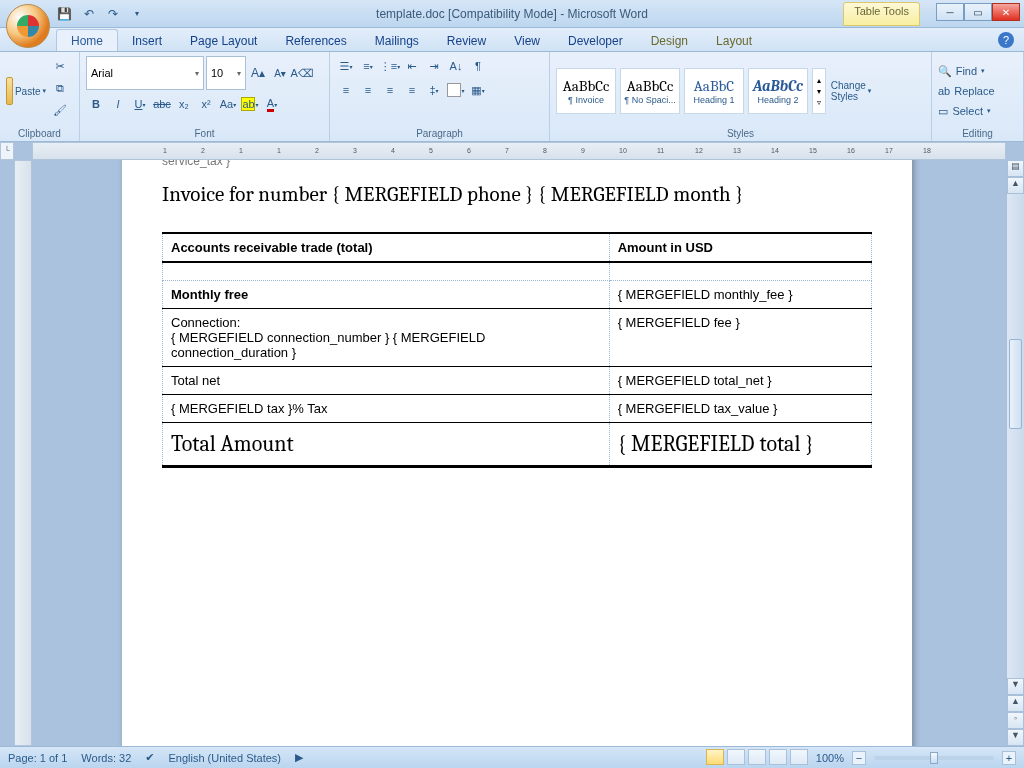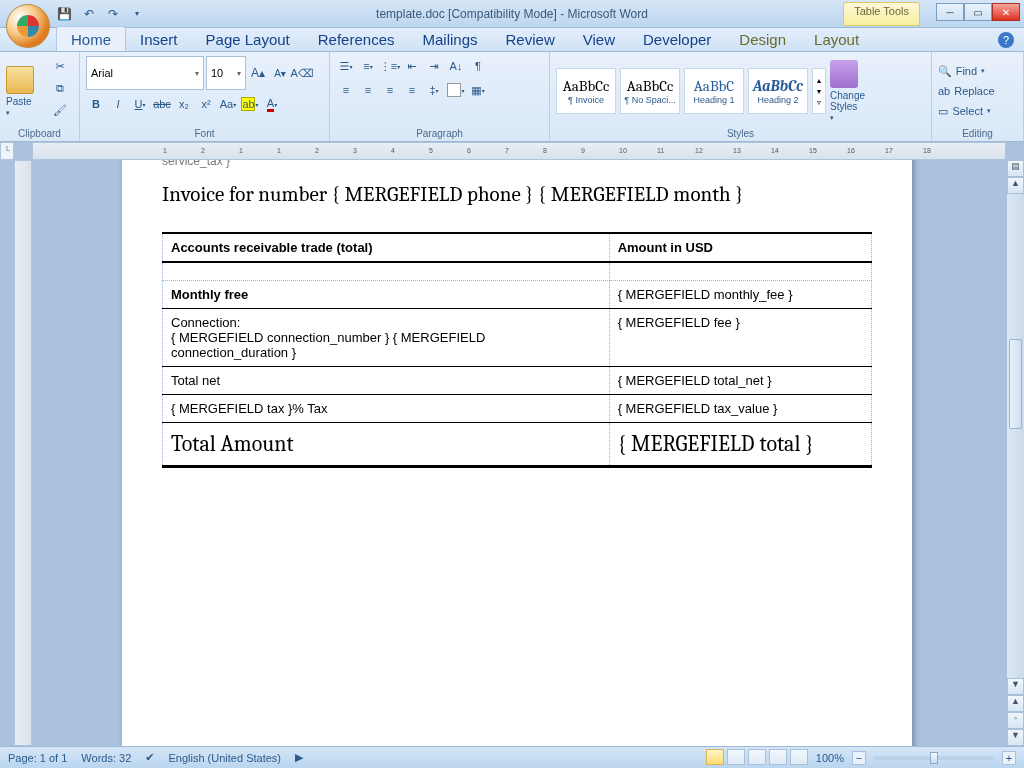--- a/index.html
+++ b/index.html
@@ -12,31 +12,31 @@
 .qat { margin-left: 56px; display: flex; gap: 6px; align-items: center; }
 .qat .q { width: 18px; height: 18px; display:flex; align-items:center; justify-content:center; color:#2a5a8a; font-size:12px; }
 .title { position:absolute; left:0; right:0; text-align:center; font-size:12px; color:#3a5a7a; pointer-events:none; }
 .winbtns { position:absolute; right:4px; top:3px; display:flex; gap:0; }
 .winbtns div{ width:28px; height:18px; border:1px solid #7a9ec2; background:linear-gradient(#eaf2fb,#cfe2f4); display:flex; align-items:center; justify-content:center; font-size:10px; color:#234; }
 .winbtns .close{ background:linear-gradient(#f6a6a0,#e03020); color:#fff; border-color:#b03020;}
 .ctx-tab { position:absolute; right:104px; top:2px; height:24px; padding:2px 10px; background:linear-gradient(#fef8d8,#f8eea0); border:1px solid #d9c96a; font-size:11px; color:#6a6a30; border-radius:3px 3px 0 0;}
 
 
 .tabrow { height: 24px; background: linear-gradient(#e4eefb,#cfe2f4); padding-left: 56px; display:flex; align-items:flex-end; border-bottom:1px solid #9db9d8; position:relative;}
-.tab { padding: 4px 14px 3px; font-size:15px; color:#15428b; cursor:default; }
+.tab { padding: 4px 14px 3px; font-size:12px; color:#15428b; cursor:default; }
 .tab.active { background:#e8f0fb; border:1px solid #b3c8e2; border-bottom:none; border-radius:3px 3px 0 0; color:#2a5a9a;}
 .tab.ctx { color:#6a6a30; }
 .help { position:absolute; right:10px; top:4px; width:16px; height:16px; border-radius:50%; background:#3a77c9; color:#fff; font-size:11px; text-align:center; line-height:16px;}
 
 
 .ribbon { height: 90px; background: linear-gradient(#e8f0fb,#d9e8f8); display:flex; border-bottom:1px solid #9db9d8;}
 .grp { border-right:1px solid #b9cfe6; padding:4px 6px 2px; display:flex; flex-direction:column; position:relative;}
 .grp-body { flex:1; display:flex; gap:4px; }
 .grp-label { text-align:center; font-size:10px; color:#4a6a8a; padding-top:2px; position:relative;}
-.vbtn { width:40px; display:flex; flex-direction:column; align-items:flex-start; justify-content:center; gap:2px; font-size:10px; color:#2a5a8a; }
+.vbtn { width:40px; display:flex; flex-direction:row; align-items:center; justify-content:center; gap:2px; font-size:10px; color:#2a5a8a; }
 .vbtn .big{ width:28px; height:28px; }
 .col { display:flex; flex-direction:column; gap:2px; }
 .smallbtn { width:20px; height:20px; border:1px solid transparent; display:flex; align-items:center; justify-content:center; font-size:11px; color:#2a5a8a;}
 .row { display:flex; gap:2px; align-items:center;}
 .combo { height:20px; border:1px solid #a8c0da; background:#fff; font-size:11px; padding:16px 4px; display:flex; align-items:center; justify-content:space-between;}
 .combo .dd{opacity:.6;font-size:8px;}
 .style-sw { width:60px; height:46px; border:1px solid #c7d8ea; background:#fff; display:flex; flex-direction:column; align-items:center; justify-content:center; font-size:9px; color:#2a5a8a;}
 .style-sw .prev{ font-family:Cambria,serif; font-size:15px; color:#000;}
 .find-item{ display:flex; align-items:center; gap:4px; font-size:11px; color:#2a5a8a; height:18px;}
 .swatch{width:14px;height:14px;}

